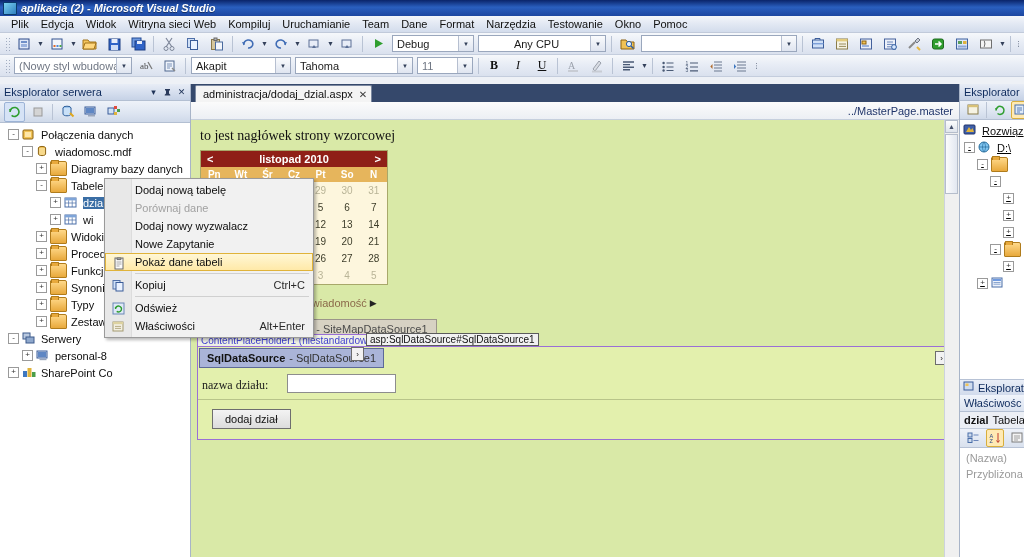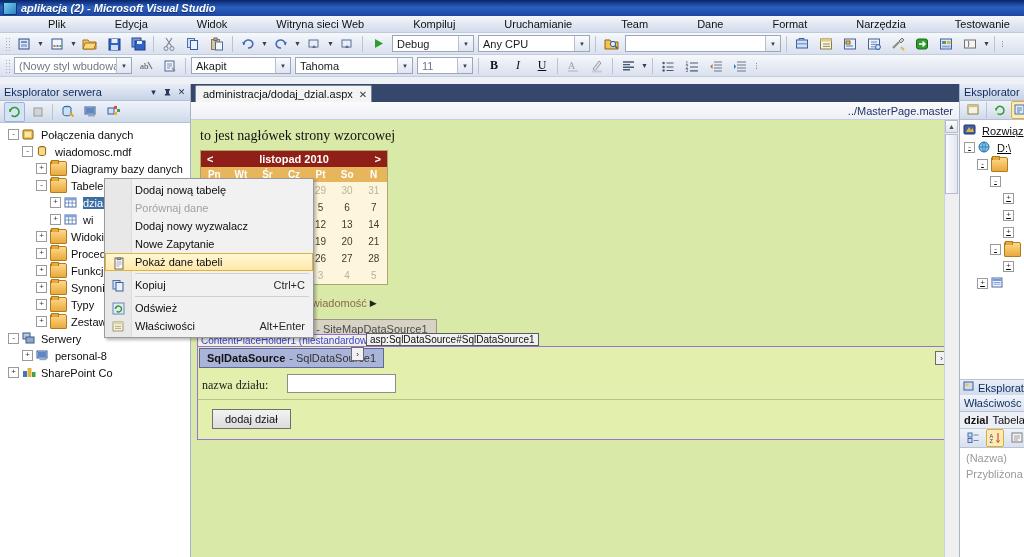--- a/index.html
+++ b/index.html
@@ -25,21 +25,21 @@
     border:1px solid #0a3a6a;border-radius:1px;flex:0 0 auto;
   }
   .titlebar .ttxt{white-space:nowrap;text-shadow:0 1px 0 rgba(0,0,0,.4);font-style:italic;}
 
   
   .menubar{
     height:17px;display:flex;align-items:center;
     background:linear-gradient(to bottom,#f4f6fa 0%,#e2e8f3 50%,#d3dcec 100%);
     border-bottom:1px solid #c1cada;padding-left:5px;box-sizing:border-box;
   }
-  .menubar .mi{padding:1px 6px;color:#10100f;font-size:11px;white-space:nowrap;cursor:default;margin-left:37px;}
+  .menubar .mi{padding:1px 6px;color:#10100f;font-size:11px;white-space:nowrap;cursor:default;}
 
   
   .toolbar{
     height:22px;display:flex;align-items:center;
     background:linear-gradient(to bottom,#f6f8fb 0%,#e7ecf5 48%,#dae1ee 100%);
     border-bottom:1px solid #c4cddd;box-sizing:border-box;padding-left:2px;
   }
   .grip{width:6px;height:16px;margin:0 2px;flex:0 0 auto;
     background-image:radial-gradient(circle,#9aa6bb 35%,transparent 36%);
     background-size:3px 3px;background-position:1px 1px;opacity:.9;}
@@ -297,21 +297,21 @@
     <div class="tbtn">
       <svg width="13" height="13" viewBox="0 0 13 13">
           <path d="M3 2l8 4.5L3 11z" fill="#2f9e2f"></path>
         </svg>
     </div>
 
     <div class="combo" style="width:82px;">
       <div class="cbtxt">Debug</div>
       <div class="cbarrow">▼</div>
     </div>
-    <div class="combo" style="width:112px;">
+    <div class="combo" style="width:128px;text-align:center;">
       <div class="cbtxt">Any CPU</div>
       <div class="cbarrow">▼</div>
     </div>
     <div class="tsep"></div>
     <div class="tbtn">
       <svg width="15" height="14" viewBox="0 0 15 14">
           <path d="M1 3h5l1.5 2H14v7H1z" fill="#f0c255" stroke="#8d6312"></path>
           <circle cx="9" cy="7" r="2.6" fill="#dff0ff" stroke="#2a5a9e"></circle>
           <path d="M11 9l2.5 2.5" stroke="#2a5a9e" stroke-width="1.4"></path>
         </svg>

